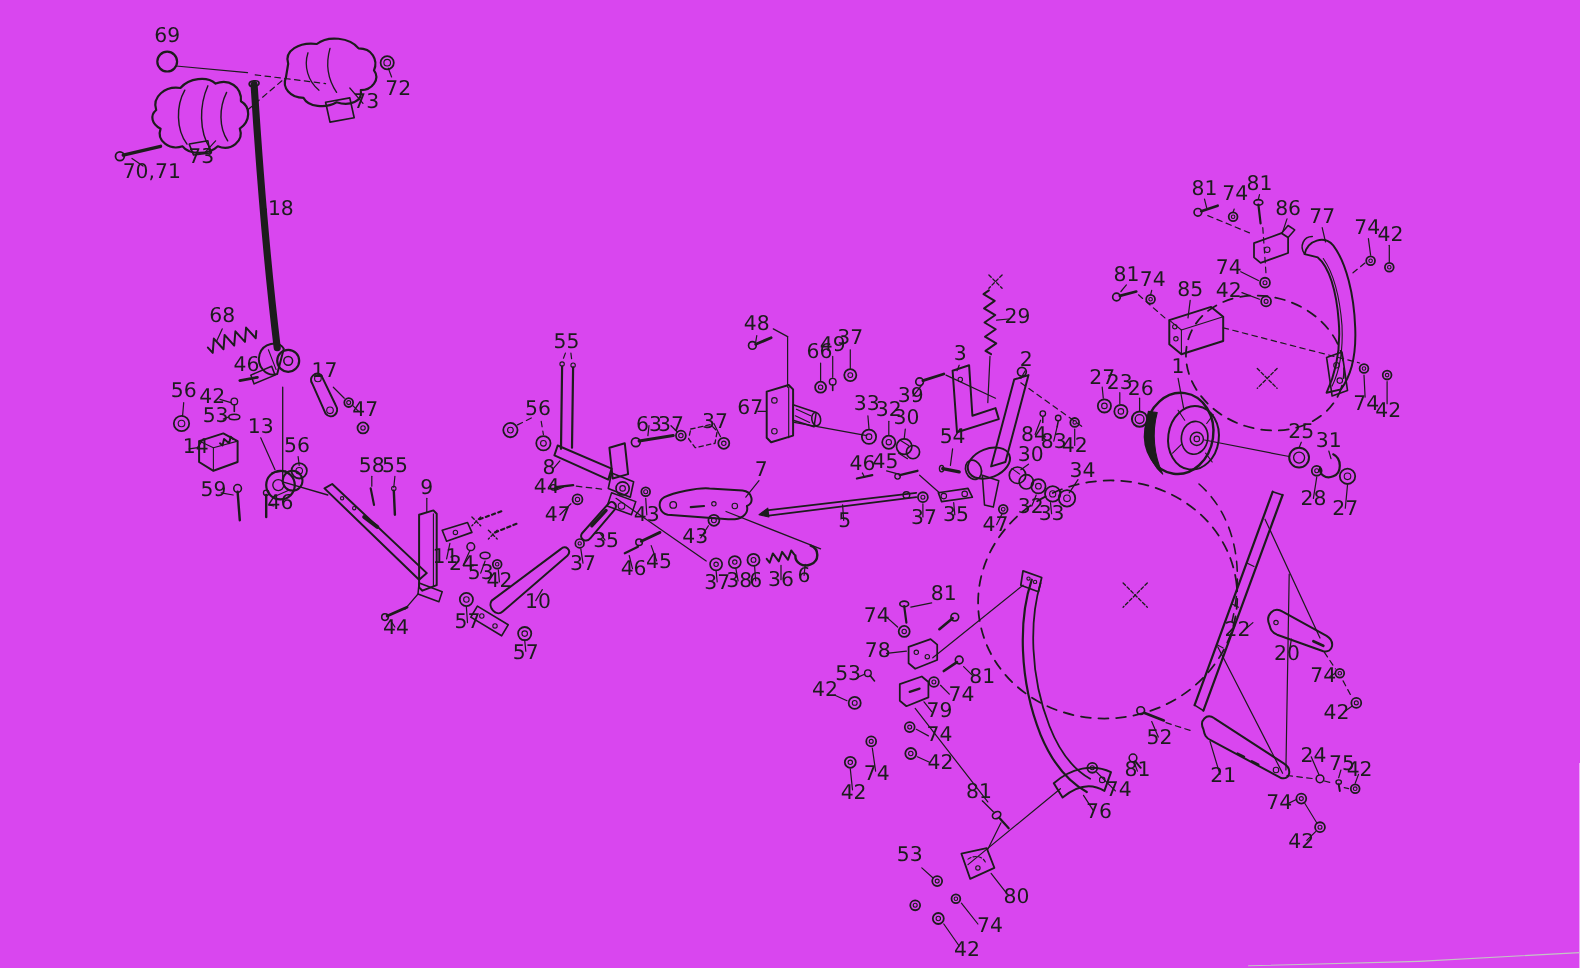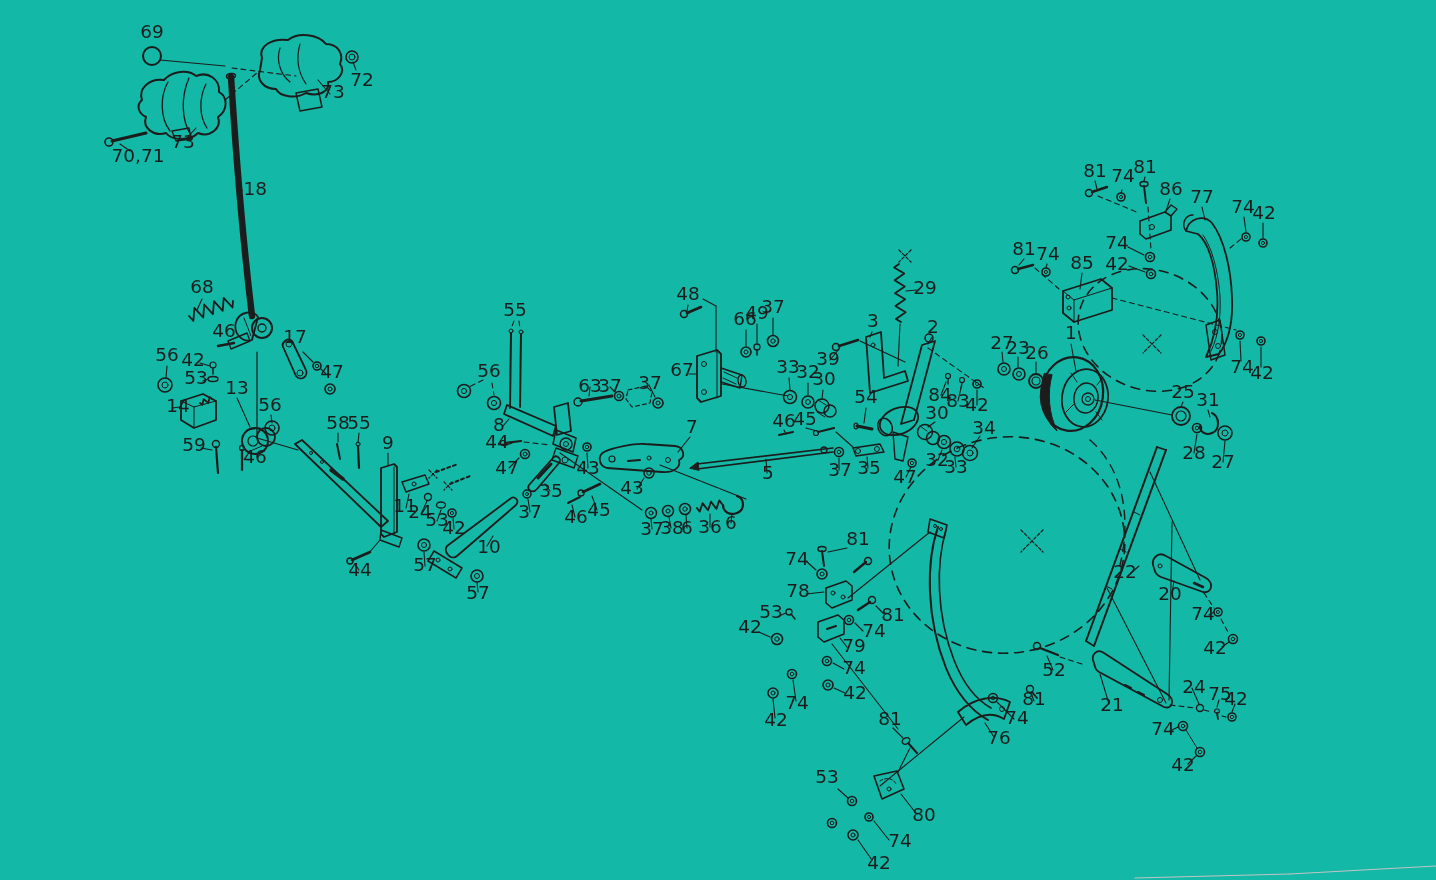--- a/index.html
+++ b/index.html
@@ -1,16 +1,16 @@
 <!DOCTYPE html>
 <html><head>
 <meta charset="utf-8">
 <style>
   html,body{margin:0;padding:0;background:#ffffff;}
-  .stage{position:relative;width:1436px;height:880px;background:#14b8a6;overflow:hidden;}
+  .stage{position:relative;width:1436px;height:880px;background:#d946ef;overflow:hidden;}
   svg{display:block;}
   text{font-family:"DejaVu Sans",sans-serif;font-size:18.5px;fill:#1c1c1c;}
 </style>
 </head>
 <body>
 
 <div class="stage">
   <svg id="diagram" width="1436" height="880" viewBox="0 0 1436 880" xmlns="http://www.w3.org/2000/svg">
       <circle fill="none" stroke="#1c1c1c" stroke-width="2" stroke-linecap="round" stroke-linejoin="round" cx="152" cy="56" r="9"></circle>
       <path fill="none" stroke="#1c1c1c" stroke-width="2" stroke-linecap="round" stroke-linejoin="round" d="M142,100 C138,88 150,78 164,80 C172,71 188,69 196,76 C208,71 220,79 219,92 C228,97 228,110 218,117 C222,128 210,138 198,133 C190,141 172,141 166,133 C154,137 142,128 146,117 C138,113 136,105 142,100 Z"></path>

